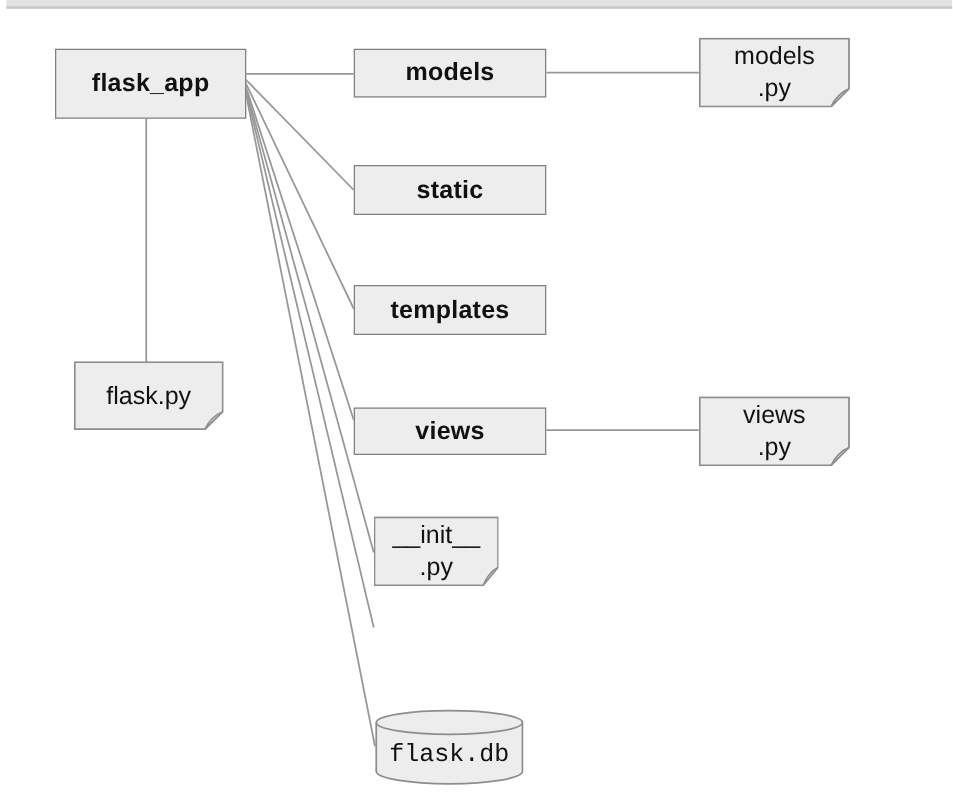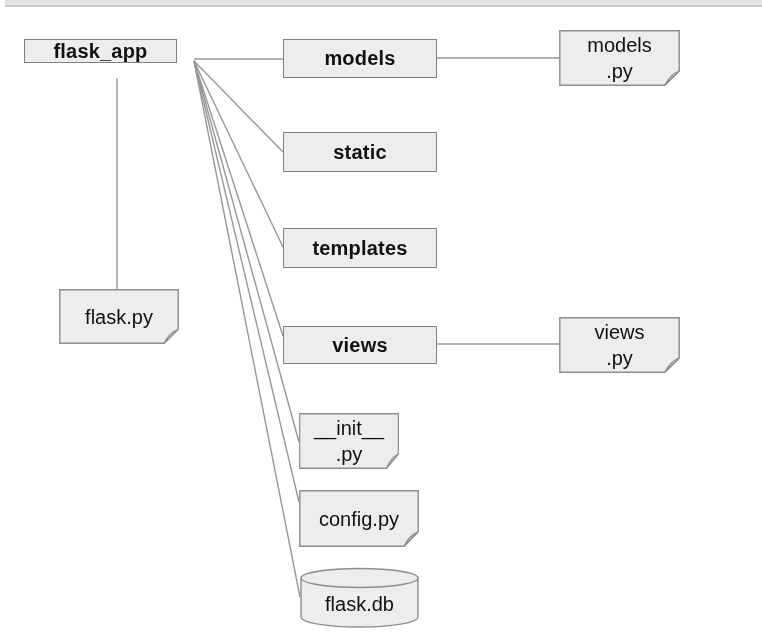--- a/index.html
+++ b/index.html
@@ -23,21 +23,21 @@
 
   .file { font-size:20px; }
   .file .shape { position:absolute; left:0; top:0; width:100%; height:100%; }
   .file .body { fill:#ededed; stroke:#8d8d8d; stroke-width:1.4; }
   .file .flap { fill:#d9d9d9; stroke:#8d8d8d; stroke-width:1.2; }
   .file .lbl { position:relative; text-align:center; line-height:26px; }
   .file .lbl span { display:block; }
 
   .db { font-size:20px; }
   .db .shape { position:absolute; left:0; top:0; width:100%; height:100%; }
-  .db .lbl { position:relative; margin-top:12px; text-align:center; }
+  .db .lbl { position:relative; margin-top:12px; text-align:center;font-family:Liberation Mono, monospace; }
 </style>
 </head>
 <body>
 
 <div class="stage">
 
   <div class="chrome-strip"></div>
 
   <svg class="wires" width="762" height="640">
     <line x1="194" y1="59" x2="283" y2="59"></line>
@@ -45,21 +45,21 @@
     <line x1="117" y1="78" x2="117" y2="290"></line>
     <line x1="194" y1="61" x2="283" y2="152"></line>
     <line x1="194" y1="61" x2="283" y2="247"></line>
     <line x1="194" y1="61" x2="283" y2="336"></line>
     <line x1="194" y1="61" x2="299" y2="442"></line>
     <line x1="194" y1="61" x2="299" y2="502"></line>
     <line x1="194" y1="61" x2="300" y2="597"></line>
     <line x1="437" y1="344" x2="559" y2="344"></line>
   </svg>
 
-  <div class="node folder" style="left:24px;top:39px;width:153px;height:24px">
+  <div class="node folder" style="left:44px;top:39px;width:153px;height:56px">
     <span>flask_app</span>
   </div>
 
   <div class="node folder" style="left:283px;top:39px;width:154px;height:39px">
     <span>models</span>
   </div>
 
   <div class="node folder" style="left:283px;top:132px;width:154px;height:40px">
     <span>static</span>
   </div>
@@ -108,29 +108,20 @@
     <svg class="shape" viewBox="0 0 120 56" preserveAspectRatio="none">
       <path class="body" d="M0.8,0.8 H119.2 V41 L105,55.2 H0.8 Z"></path>
       <path class="flap" d="M105,55.2 L119.2,41 C113.5,43 107.5,49.5 105,55.2 Z"></path>
     </svg>
     <div class="lbl">
       <span>__init__</span>
       <span>.py</span>
     </div>
   </div>
 
-  <div class="node file" style="left:299px;top:490px;width:120px;height:57px">
-    <svg class="shape" viewBox="0 0 120 56" preserveAspectRatio="none">
-      <path class="body" d="M0.8,0.8 H119.2 V41 L105,55.2 H0.8 Z"></path>
-      <path class="flap" d="M105,55.2 L119.2,41 C113.5,43 107.5,49.5 105,55.2 Z"></path>
-    </svg>
-    <div class="lbl">
-      <span>config.py</span>
-    </div>
-  </div>
 
   <div class="node db" style="left:300px;top:567px;width:119px;height:62px">
     <svg class="shape" viewBox="0 0 119 62" preserveAspectRatio="none">
       <path d="M1,11 V50 A58.5,10 0 0 0 118,50 V11" fill="#ededed" stroke="#8d8d8d" stroke-width="1.4"></path>
       <ellipse cx="59.5" cy="11" rx="58.5" ry="9.5" fill="#ededed" stroke="#8d8d8d" stroke-width="1.4"></ellipse>
     </svg>
     <div class="lbl">flask.db</div>
   </div>
 
 </div>

